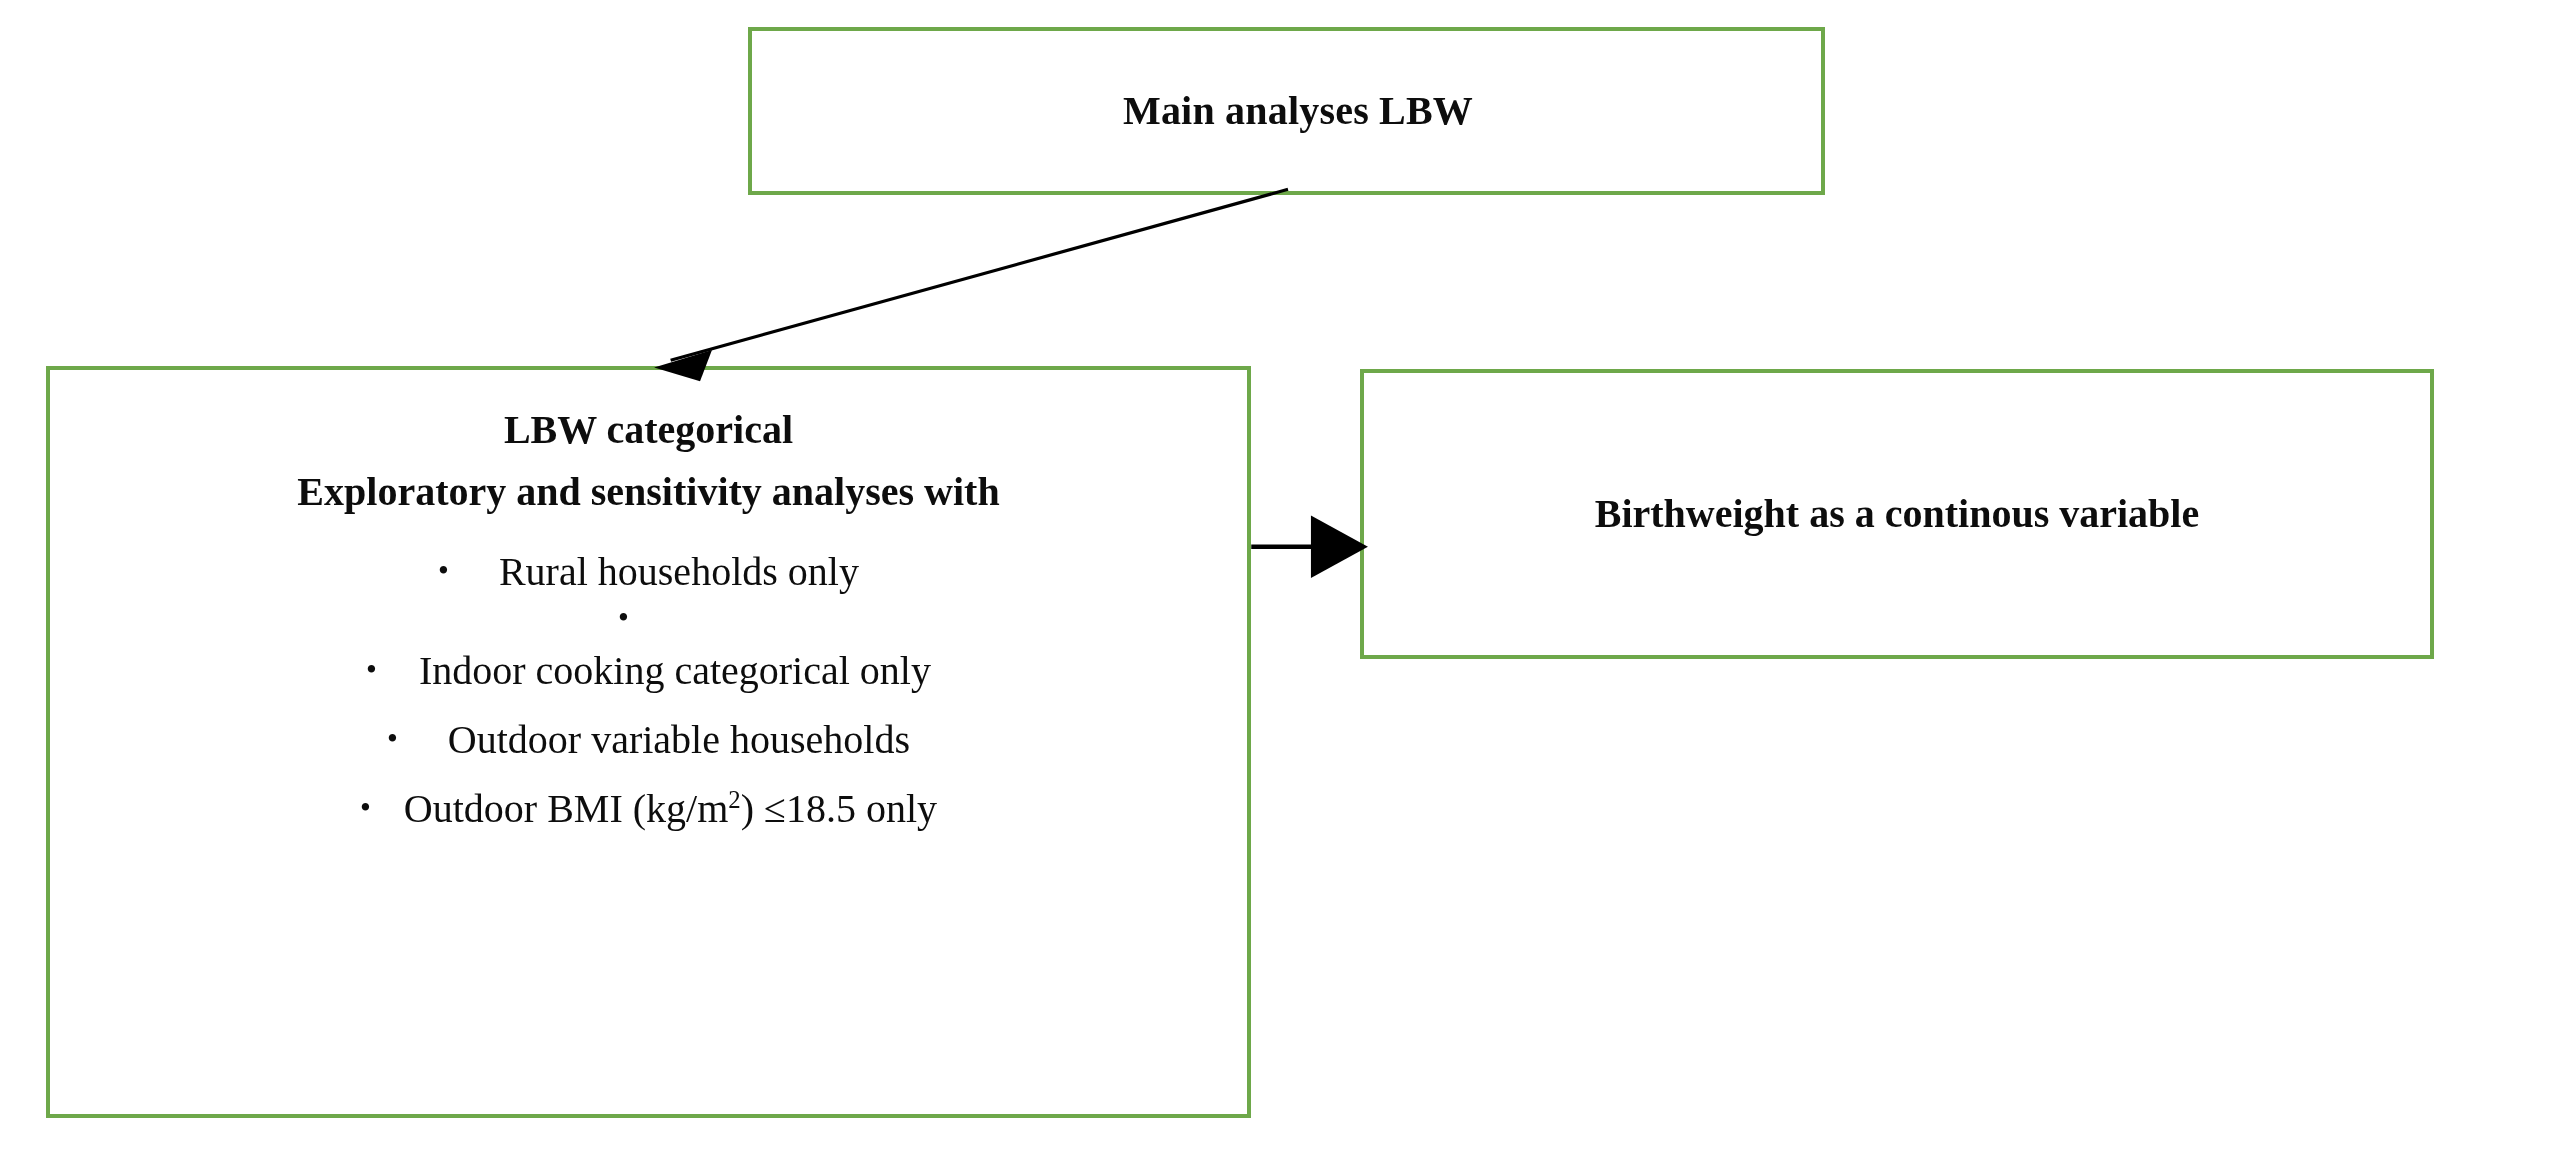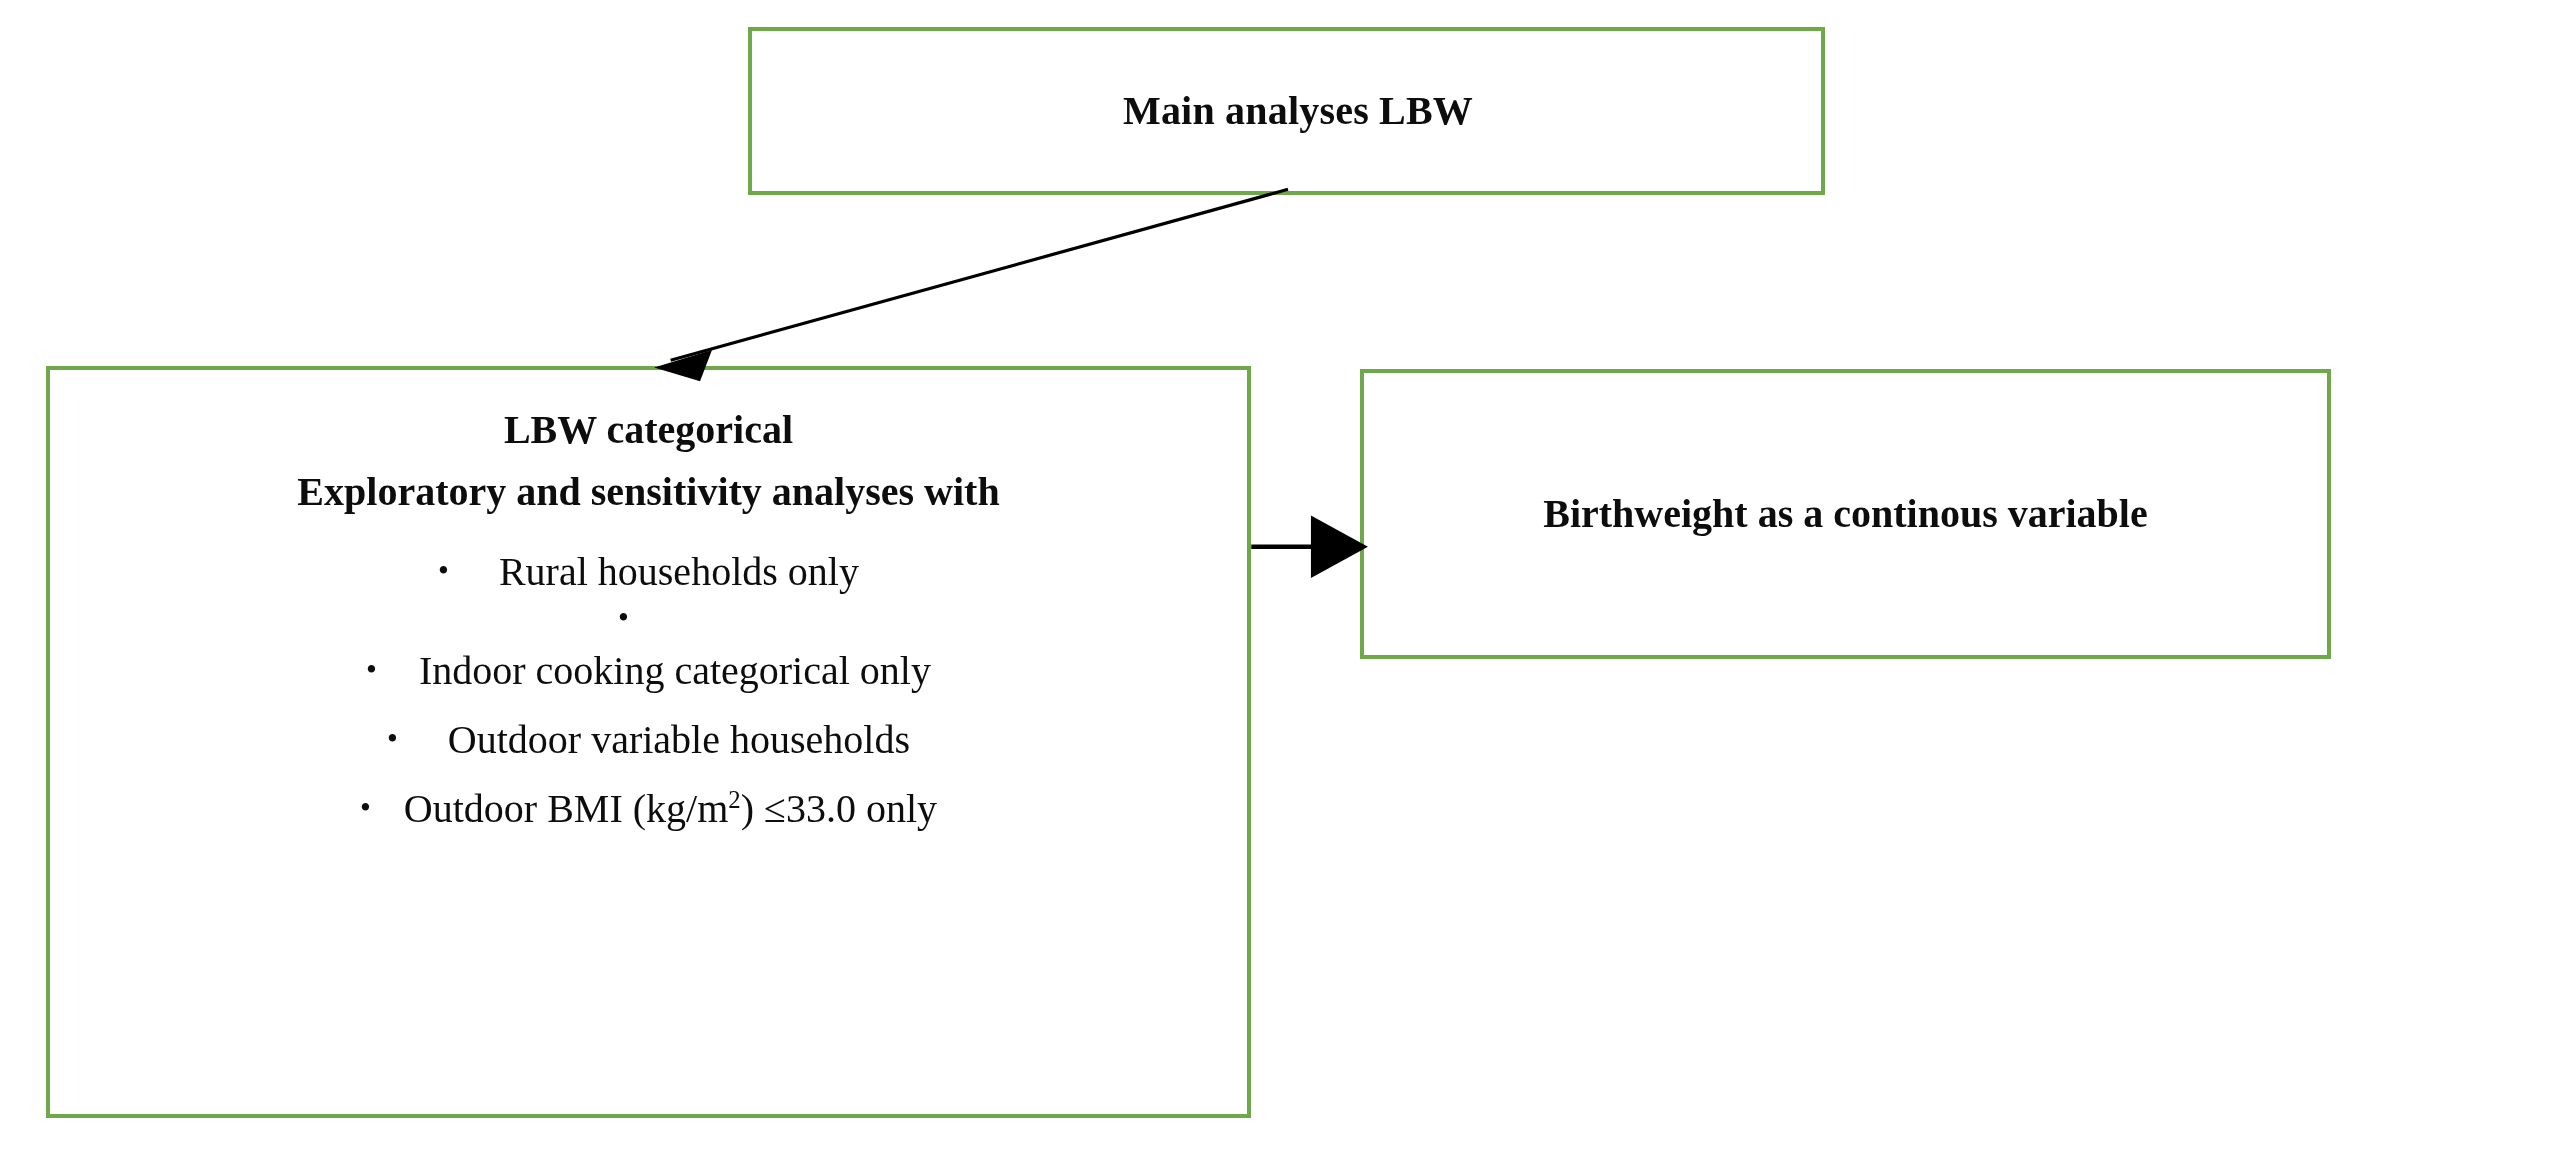--- a/index.html
+++ b/index.html
@@ -90,21 +90,21 @@
   .bullet-text sup {
     font-size: 0.62em;
     vertical-align: super;
     line-height: 0;
   }
 
   
   #box-birthweight {
     left: 1360px;
     top: 369px;
-    width: 971px;
+    width: 1074px;
     height: 290px;
   }
   #box-birthweight .box-title {
     font-weight: bold;
     font-size: 40px;
     line-height: 1.15;
     text-align: center;
   }
 
   
@@ -148,21 +148,21 @@
         <span class="bullet-text">Indoor cooking categorical only</span>
       </li>
       <li class="bullet-item">
         <span class="bullet-marker">•</span>
         <span class="bullet-gap gap-wide"></span>
         <span class="bullet-text">Outdoor variable households</span>
       </li>
       <li class="bullet-item">
         <span class="bullet-marker">•</span>
         <span class="bullet-gap gap-narrow"></span>
-        <span class="bullet-text"><span>Outdoor BMI (kg/m</span><sup>2</sup><span>) ≤33.0 only</span></span>
+        <span class="bullet-text"><span>Outdoor BMI (kg/m</span><sup>2</sup><span>) ≤18.5 only</span></span>
       </li>
     </ul>
   </div>
 
   <div class="flow-box" id="box-birthweight" style="border-color:#6EA84A">
     <div class="box-title">Birthweight as a continous variable</div>
   </div>
 
   <svg id="arrow-layer" viewBox="0 0 2804 1256">
 

